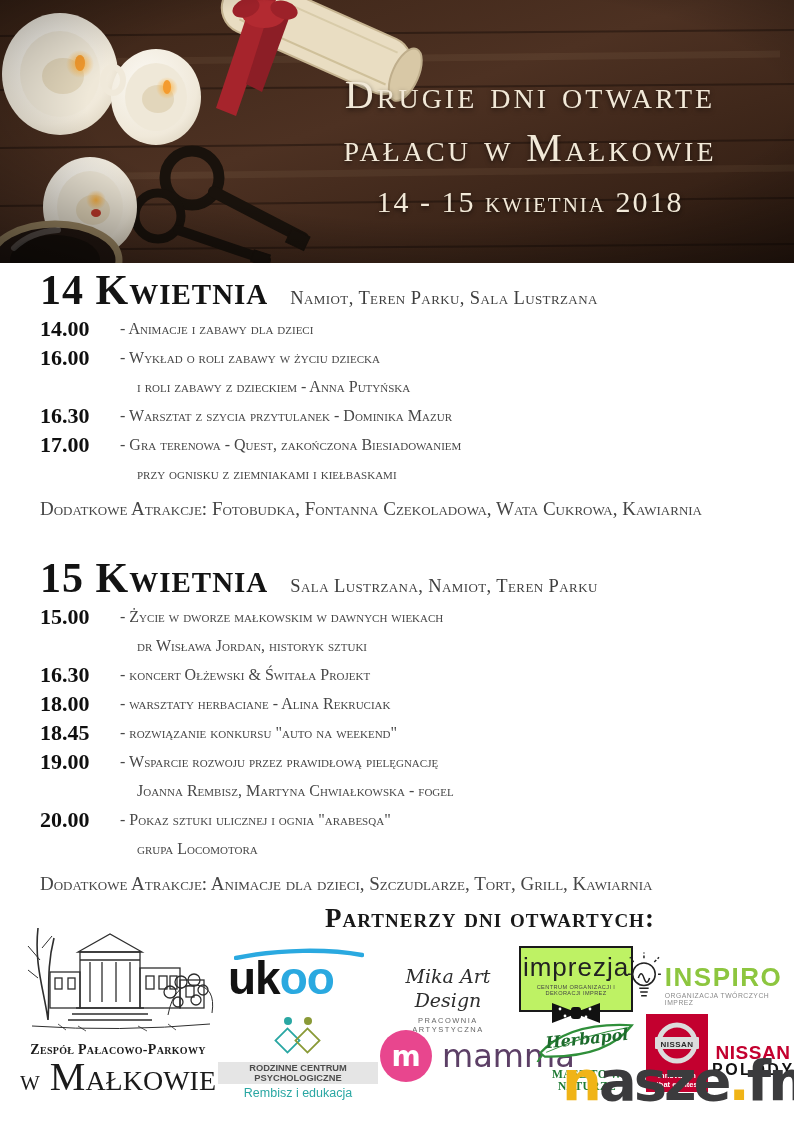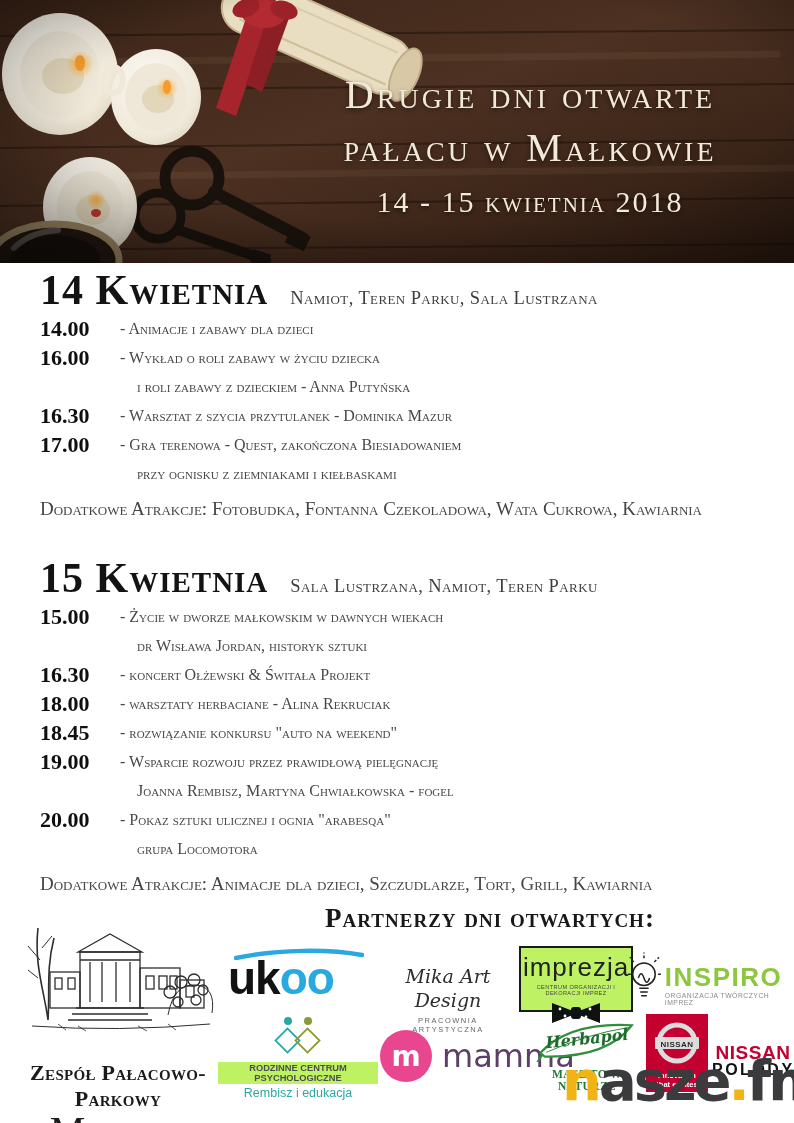--- a/index.html
+++ b/index.html
@@ -25,21 +25,21 @@
   .desc .cont{padding-left:17px;}
   .extra{margin-top:8px;line-height:26px;font-size:19px;font-variant:small-caps;
          color:#454545;}
   .day2{margin-top:32px;}
 
   
   .partners-heading{position:absolute;left:290px;top:903px;width:400px;margin:0;text-align:center;
       font-size:27px;font-weight:bold;font-variant:small-caps;letter-spacing:1px;color:#181818;}
   .abs{position:absolute;}
   .org-logo{left:14px;top:920px;width:208px;text-align:center;color:#1b1b1b;}
-  .org-line1{font-size:22px;font-weight:bold;font-variant:small-caps;letter-spacing:.3px;margin-top:18px;}
+  .org-line1{font-size:14px;font-weight:bold;font-variant:small-caps;letter-spacing:.3px;margin-top:0;}
   .org-line2{font-size:40px;line-height:38px;font-variant:small-caps;}
   .org-prefix{font-size:30px;font-variant:small-caps;}
 
   .ukoo{left:228px;top:948px;width:140px;}
   .ukoo svg{display:block;margin:0 0 -4px 6px;}
   .ukoo-text{font-family:"Liberation Sans",sans-serif;font-weight:bold;font-size:46px;line-height:44px;letter-spacing:-1px;color:#121212;}
   .ukoo-text .oo{color:#2aa9e0;}
 
   .mika{left:382px;top:964px;width:132px;text-align:center;color:#2e2e2e;}
   .mika-name{font-family:"DejaVu Serif",serif;font-style:italic;font-size:19px;line-height:24px;}
@@ -50,21 +50,21 @@
   .imprezja{left:519px;top:946px;width:110px;height:62px;border:2px solid #1a1a1a;background:#bef264;text-align:center;}
   .imp-name{font-family:"Liberation Sans",sans-serif;font-weight:300;font-size:26px;letter-spacing:1px;color:#222;line-height:33px;margin-top:3px;}
   .imp-caption{font-family:"Liberation Sans",sans-serif;font-size:5.6px;letter-spacing:.4px;color:#444;}
   .imp-bowtie{position:absolute;left:50%;transform:translateX(-50%);bottom:-15px;}
 
   .inspiro{left:628px;top:948px;width:164px;display:flex;align-items:flex-start;gap:3px;}
   .insp-name{font-family:"Liberation Sans",sans-serif;font-weight:bold;font-size:26px;letter-spacing:1.5px;color:#8dc63f;line-height:30px;margin-top:14px;}
   .insp-caption{font-family:"Liberation Sans",sans-serif;font-size:6.8px;letter-spacing:.5px;color:#8a8a8a;}
 
   .rcp{left:218px;top:1016px;width:160px;text-align:center;}
-  .rcp-line1{font-family:"Liberation Sans",sans-serif;font-weight:bold;font-size:9.3px;color:#4d4d4d;background:#bef264;padding:1px 0;}
+  .rcp-line1{font-family:"Liberation Sans",sans-serif;font-weight:bold;font-size:9.3px;color:#4d4d4d;background:#e5e5e5;padding:1px 0;}
   .rcp-line2{font-family:"Liberation Sans",sans-serif;font-size:12.5px;color:#2aa7a3;margin-top:2px;}
 
   .mamma{left:380px;top:1030px;display:flex;align-items:center;gap:10px;}
   .mamma-circle{width:52px;height:52px;border-radius:50%;background:#e8468e;color:#fff;
      display:flex;align-items:center;justify-content:center;
      font-family:"DejaVu Sans",sans-serif;font-weight:bold;font-size:28px;}
   .mamma-name{font-family:"DejaVu Sans",sans-serif;font-size:32px;color:#5c3f66;}
 
   .herbapol{left:532px;top:1016px;width:110px;text-align:center;}
   .herb-caption{font-family:"Liberation Serif",serif;font-weight:bold;font-size:11.5px;color:#1e7a34;letter-spacing:.4px;margin-top:2px;}

